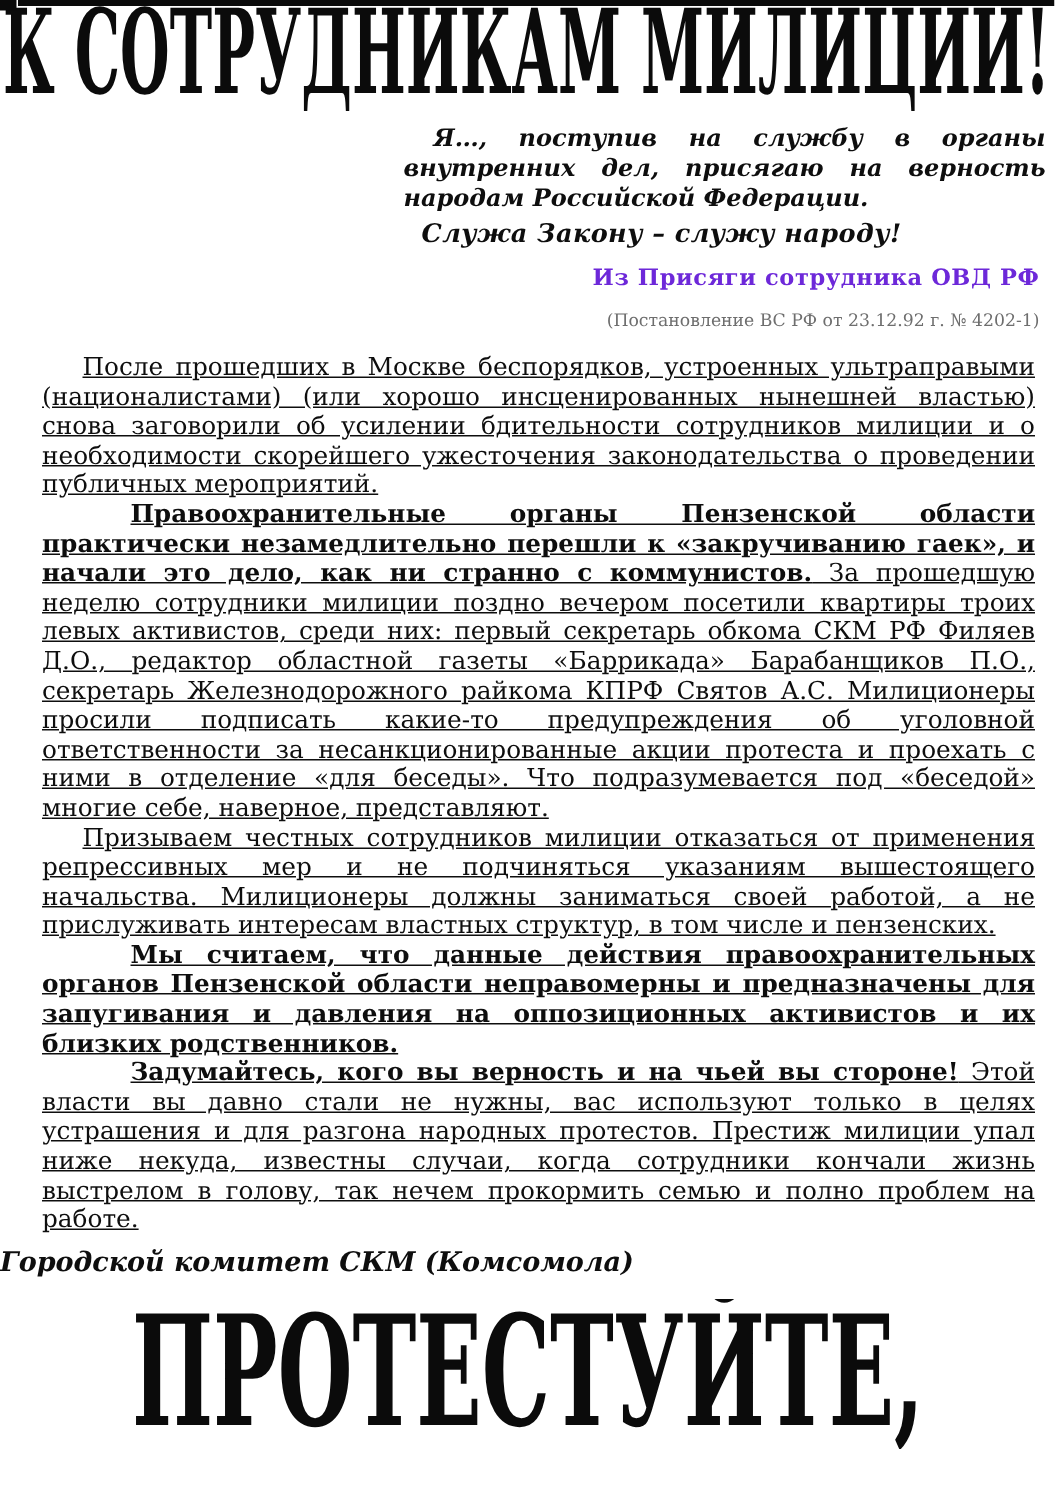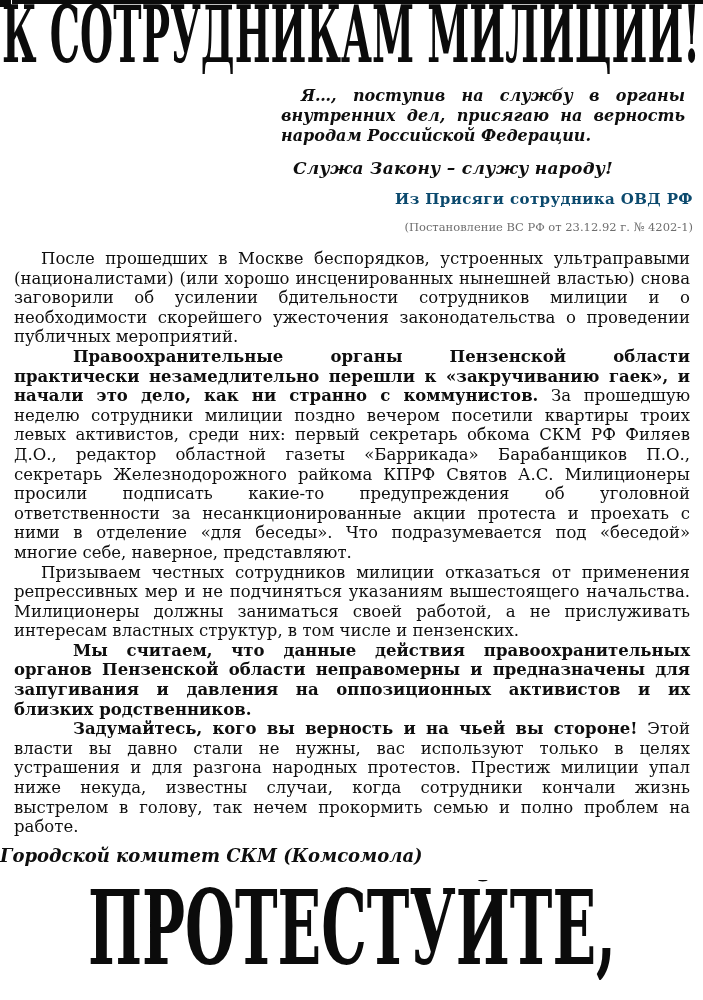--- a/index.html
+++ b/index.html
@@ -33,47 +33,48 @@
 
   .epigraph {
     width: 428px;
     margin: 8px 6px 0 auto;
     font-style: italic;
     font-weight: bold;
     font-size: 16px;
     line-height: 20px;
     text-align: justify;
   }
-  .epigraph p { margin: 12px; text-indent: 20px; }
+  .epigraph p { margin: 0; text-indent: 20px; }
   .epigraph .motto {
     font-size: 17px;
     text-indent: 12px;
     margin-top: 4px;
     letter-spacing: 0.3px;
   }
 
   .attribution { margin: 10px 10px 0 0; text-align: right; }
   .attr-main {
     font-weight: bold;
     font-size: 15px;
-    color: #0c4a6e;
+    color: #6d28d9;
     letter-spacing: 0.4px;
   }
   .attr-note {
     font-size: 11.5px;
     color: #6e6e6e;
     margin-top: 12px;
   }
 
   .body-text {
     margin-top: 15px;
-    padding: 0 13px 0 14px;
+    padding: 0 13px 0 28px;
     font-size: 16.5px;
     line-height: 19.6px;
     text-align: justify;
+    text-decoration: underline;
   }
   .body-text p { margin: 0; text-indent: 27px; }
   .body-text b { font-weight: bold; margin-left: 32px; }
 
   .signature {
     margin: 8px 14px 0 0;
     text-align: left;
     font-weight: bold;
     font-style: italic;
     font-size: 18px;

